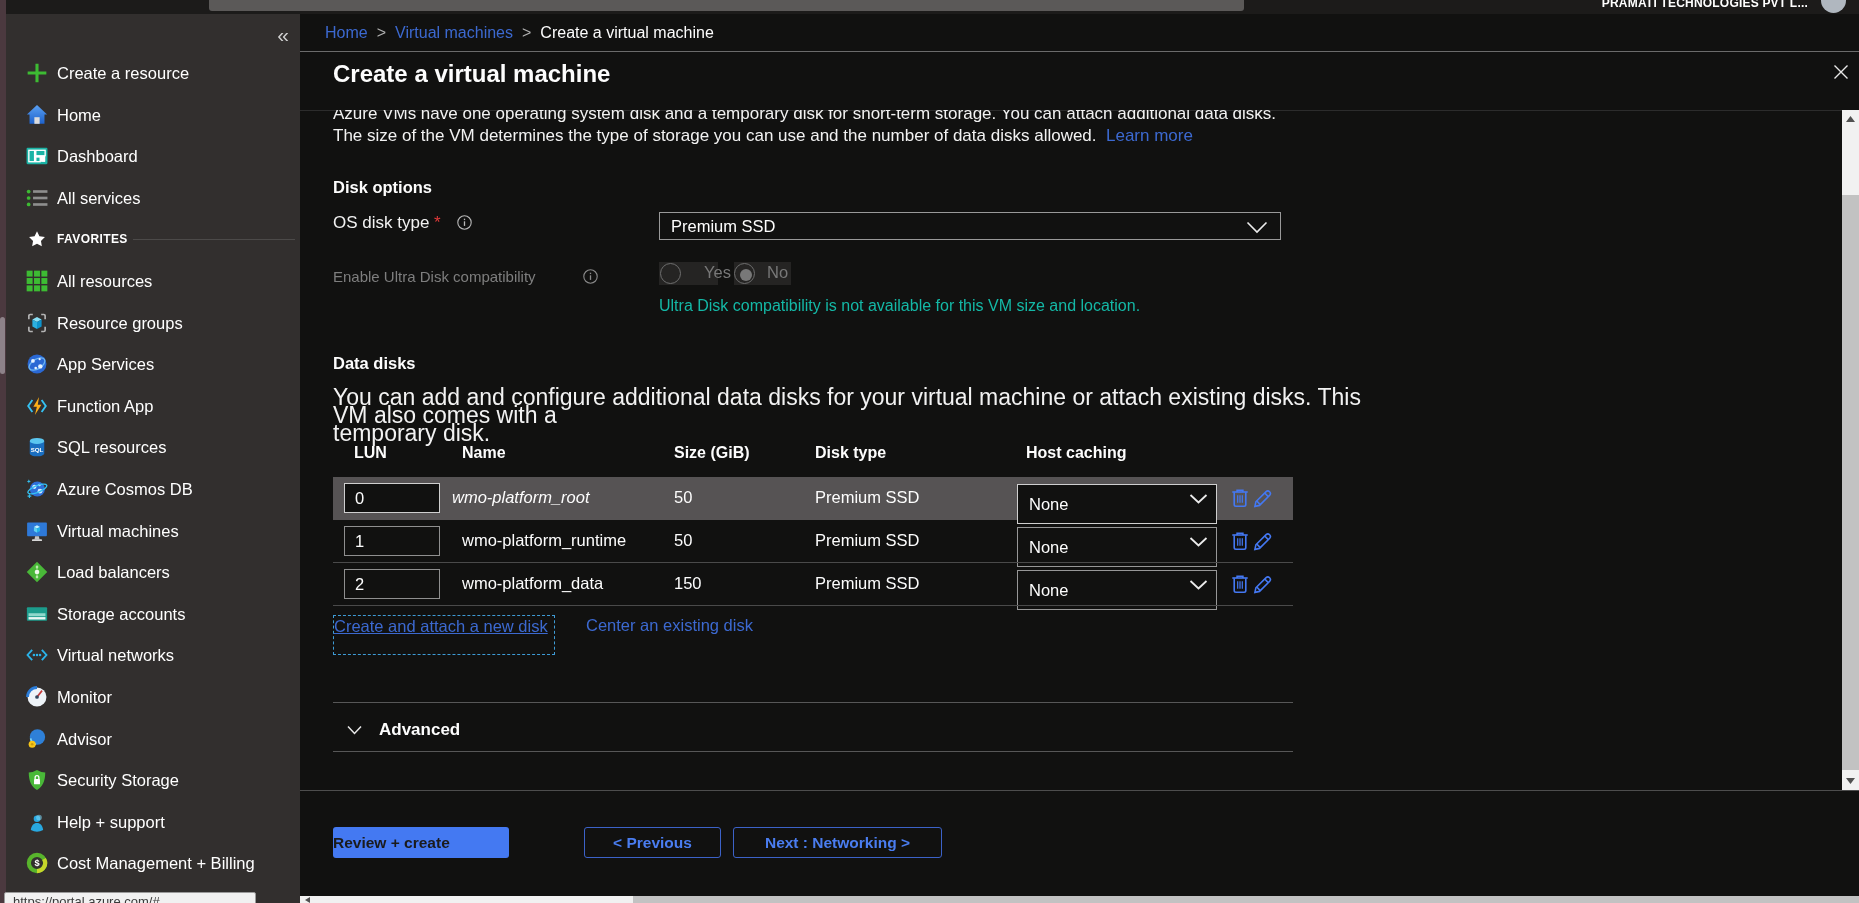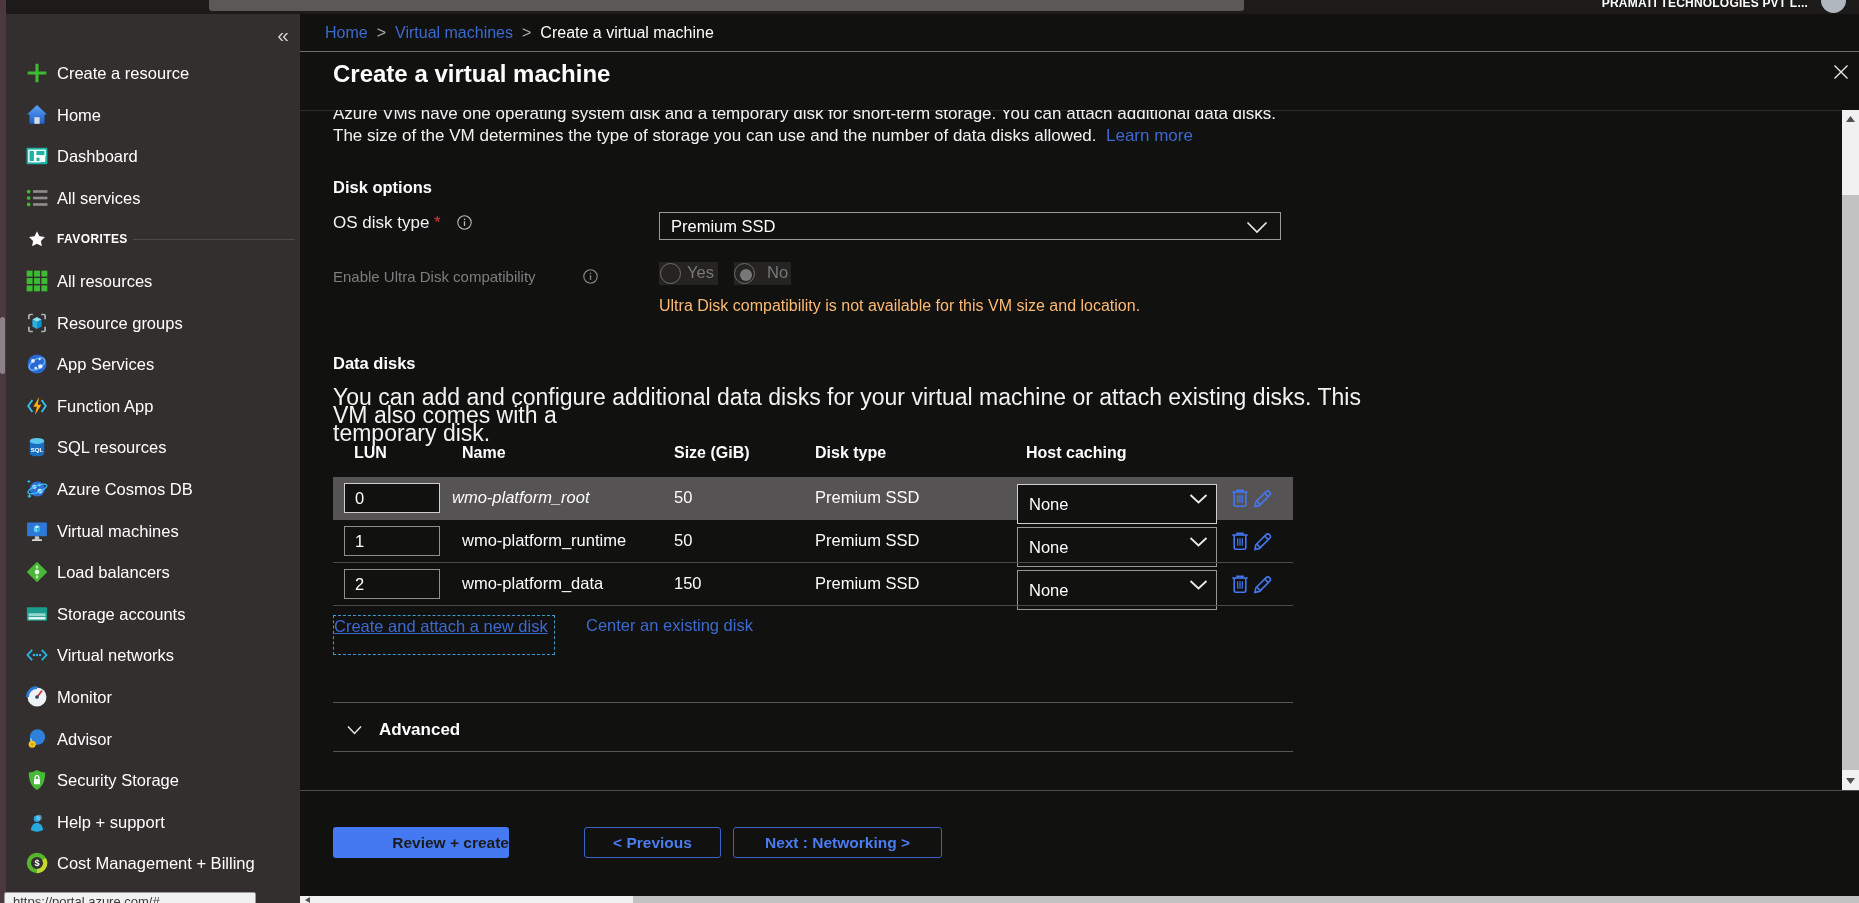--- a/index.html
+++ b/index.html
@@ -289,26 +289,26 @@
       </div>
 
       <div class="abs" style="left:33px;top:158px;font-size:15px;color:#7e7e7e;">Enable Ultra Disk compatibility</div>
       <svg class="abs" style="left:283px;top:159px;width:15px;height:15px;" viewBox="0 0 15 15">
           <circle cx="7.5" cy="7.5" r="6.7" stroke="#8a8a8a" stroke-width="1.1" fill="none"></circle>
           <rect x="6.85" y="6.3" width="1.3" height="4.6" fill="#8a8a8a"></rect>
           <rect x="6.85" y="3.7" width="1.3" height="1.4" fill="#8a8a8a"></rect>
         </svg>
       <div class="abs" style="left:359px;top:152px;width:59px;height:23px;background:#252423;"></div>
       <div class="abs" style="left:360px;top:153px;width:21px;height:21px;border:1px solid #6e6e6e;border-radius:50%;"></div>
-      <div class="abs" style="left:387px;top:153px;font-size:16.5px;color:#787878;">Yes</div>
+      <div class="abs" style="left:404px;top:153px;font-size:16.5px;color:#787878;">Yes</div>
       <div class="abs" style="left:434px;top:152px;width:57px;height:23px;background:#252423;"></div>
       <div class="abs" style="left:434px;top:153px;width:21px;height:21px;border:1px solid #6e6e6e;border-radius:50%;"></div>
       <div class="abs" style="left:440px;top:159px;width:12px;height:12px;border-radius:50%;background:#787878;"></div>
       <div class="abs" style="left:467px;top:153px;font-size:16.5px;color:#787878;">No</div>
-      <div class="abs" style="left:359px;top:187px;font-size:16px;color:#fdba74;">Ultra Disk compatibility is not available for this VM size and location.</div>
+      <div class="abs" style="left:359px;top:187px;font-size:16px;color:#14b8a6;">Ultra Disk compatibility is not available for this VM size and location.</div>
 
       <div class="abs" style="left:33px;top:244px;font-size:16.5px;font-weight:bold;color:#fdfdfd;">Data disks</div>
       <div class="abs" style="left:33px;top:278px;width:1050px;font-size:23px;line-height:18px;color:#f2f2f2;">You can add and configure additional data disks for your virtual machine or attach existing disks. This VM also comes with a<br>temporary disk.</div>
 
       <div class="abs hdr" style="left:54px;top:334px;">LUN</div>
       <div class="abs hdr" style="left:162px;top:334px;">Name</div>
       <div class="abs hdr" style="left:374px;top:334px;">Size (GiB)</div>
       <div class="abs hdr" style="left:515px;top:334px;">Disk type</div>
       <div class="abs hdr" style="left:726px;top:334px;">Host caching</div>
 
@@ -383,21 +383,21 @@
       <svg class="abs" style="left:4px;top:6px;width:9px;height:6px;" viewBox="0 0 9 6">
           <path d="M0 6L4.5 0 9 6Z" fill="#505050"></path>
         </svg>
       <div class="abs" style="left:0;top:85px;width:17px;height:575px;background:#c2c2c2;"></div>
       <svg class="abs" style="left:4px;bottom:6px;width:9px;height:6px;" viewBox="0 0 9 6">
           <path d="M0 0L4.5 6 9 0Z" fill="#505050"></path>
         </svg>
     </div>
 
     <div class="abs" style="left:0;top:776px;width:1559px;height:1px;background:#4d4d4d;"></div>
-    <div class="abs" style="left:33px;top:813px;width:176px;height:31px;background:#4479f2;border-radius:3px;text-align:right;line-height:31px;font-size:15.5px;font-weight:bold;color:#1b1b1b;">Review + create</div>
+    <div class="abs" style="left:33px;top:813px;width:176px;height:31px;background:#4479f2;border-radius:3px;text-align:left;line-height:31px;font-size:15.5px;font-weight:bold;color:#1b1b1b;">Review + create</div>
     <div class="abs" style="left:284px;top:813px;width:137px;height:31px;border:1px solid #3c62c8;border-radius:3px;text-align:center;line-height:29px;font-size:15.5px;font-weight:bold;color:#4a7df0;">&lt; Previous</div>
     <div class="abs" style="left:433px;top:813px;width:209px;height:31px;border:1px solid #3c62c8;border-radius:3px;text-align:center;line-height:29px;font-size:15.5px;font-weight:bold;color:#4a7df0;">Next : Networking &gt;</div>
 
     <div class="abs" style="left:0;top:882px;width:1559px;height:7px;background:#f1f1f1;">
       <svg class="abs" style="left:5px;top:1px;width:5px;height:6px;" viewBox="0 0 5 6">
           <path d="M5 0L0 3 5 6Z" fill="#505050"></path>
         </svg>
       <div class="abs" style="left:333px;top:0;width:1226px;height:7px;background:#c2c2c2;"></div>
     </div>
   </div>

